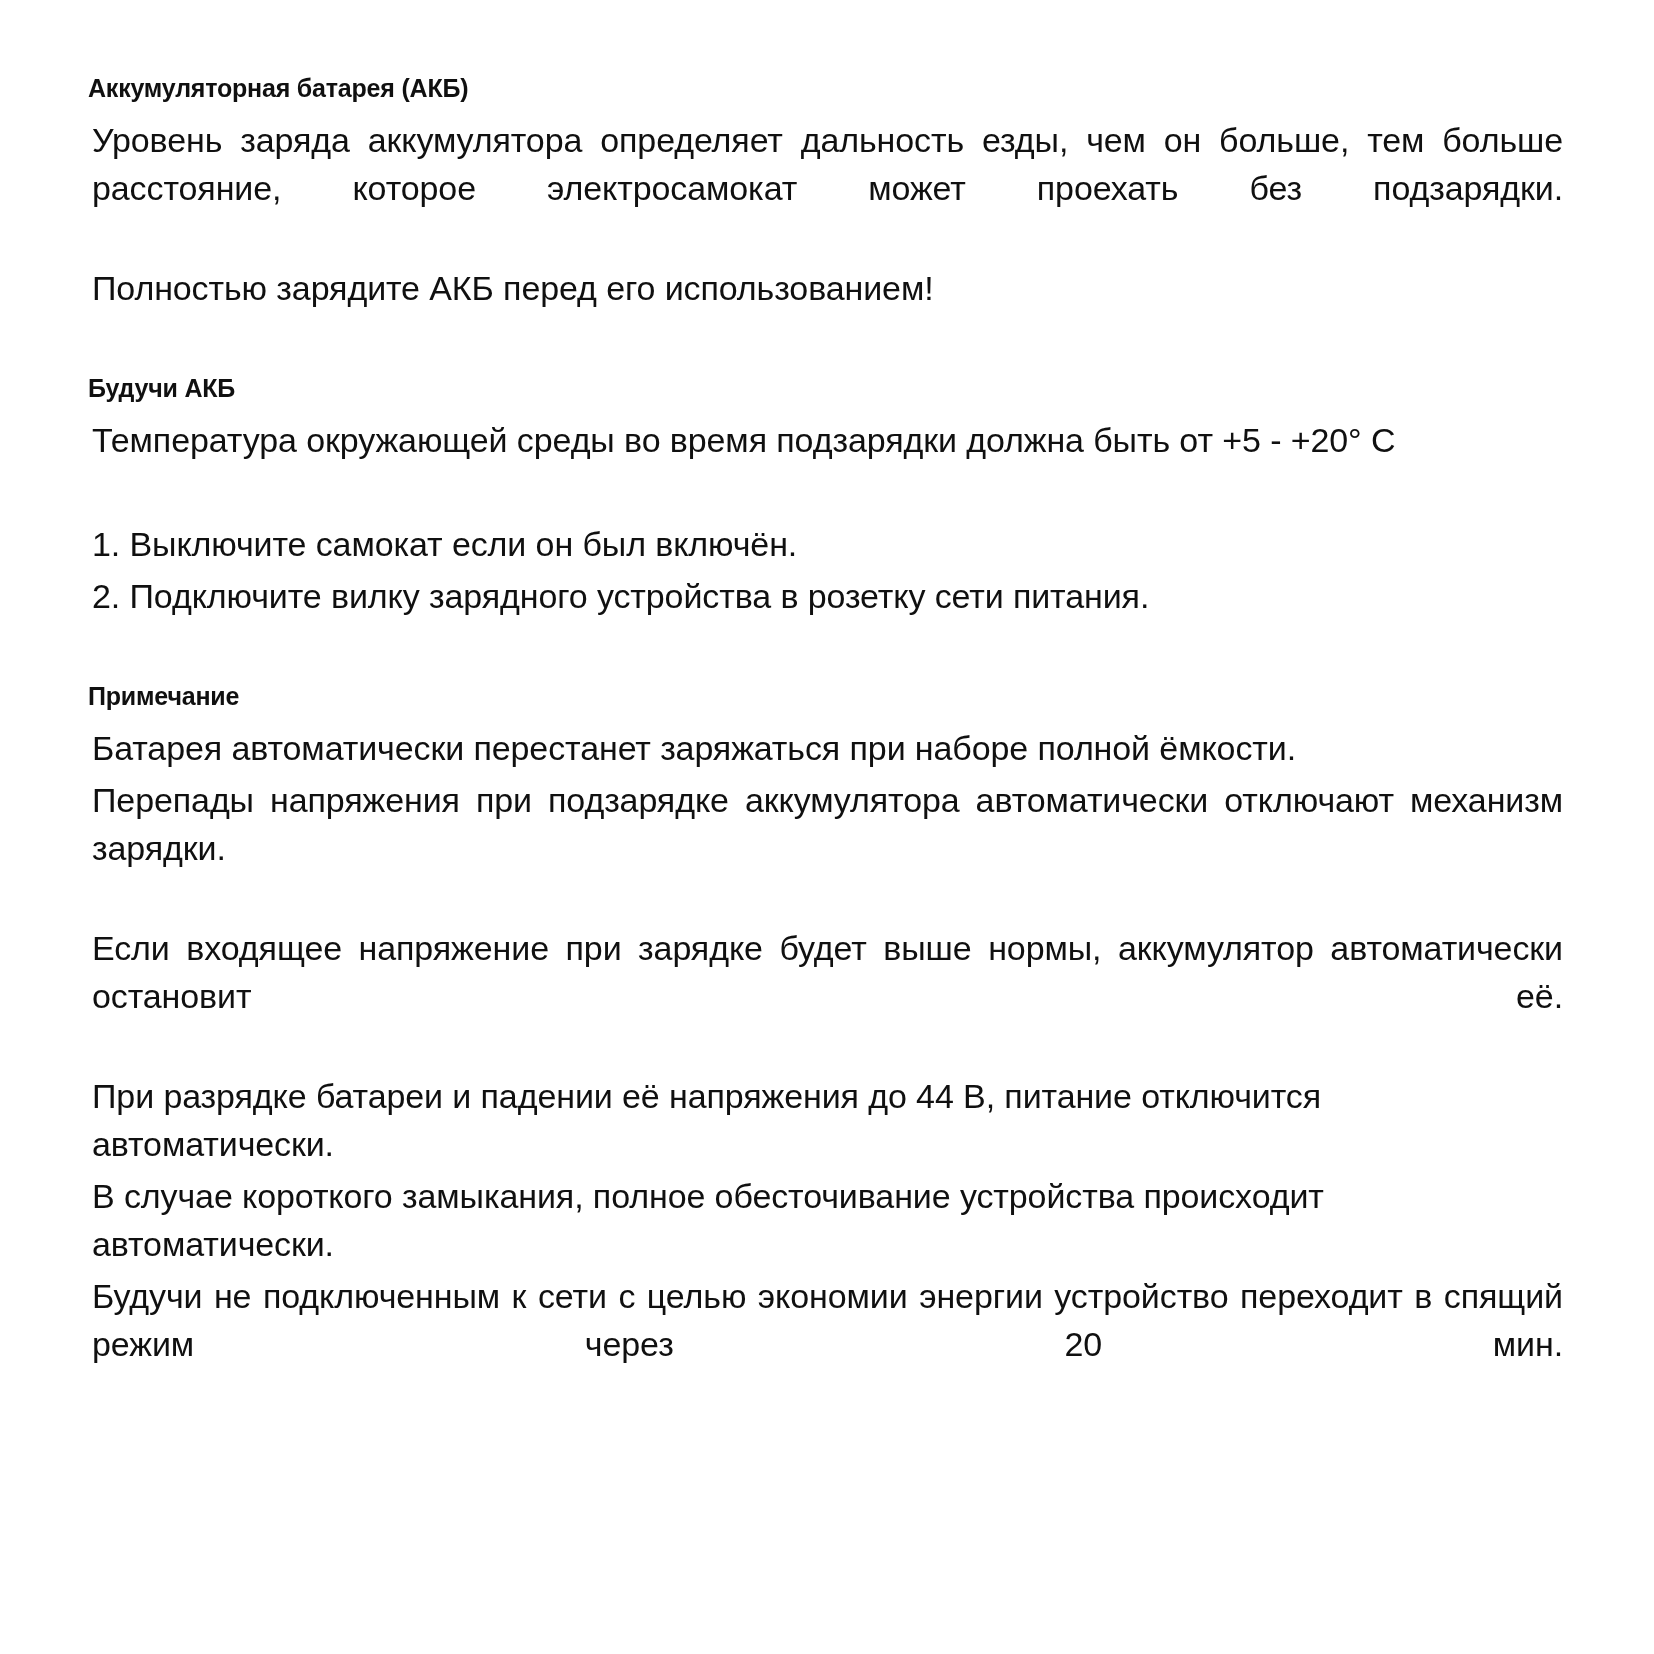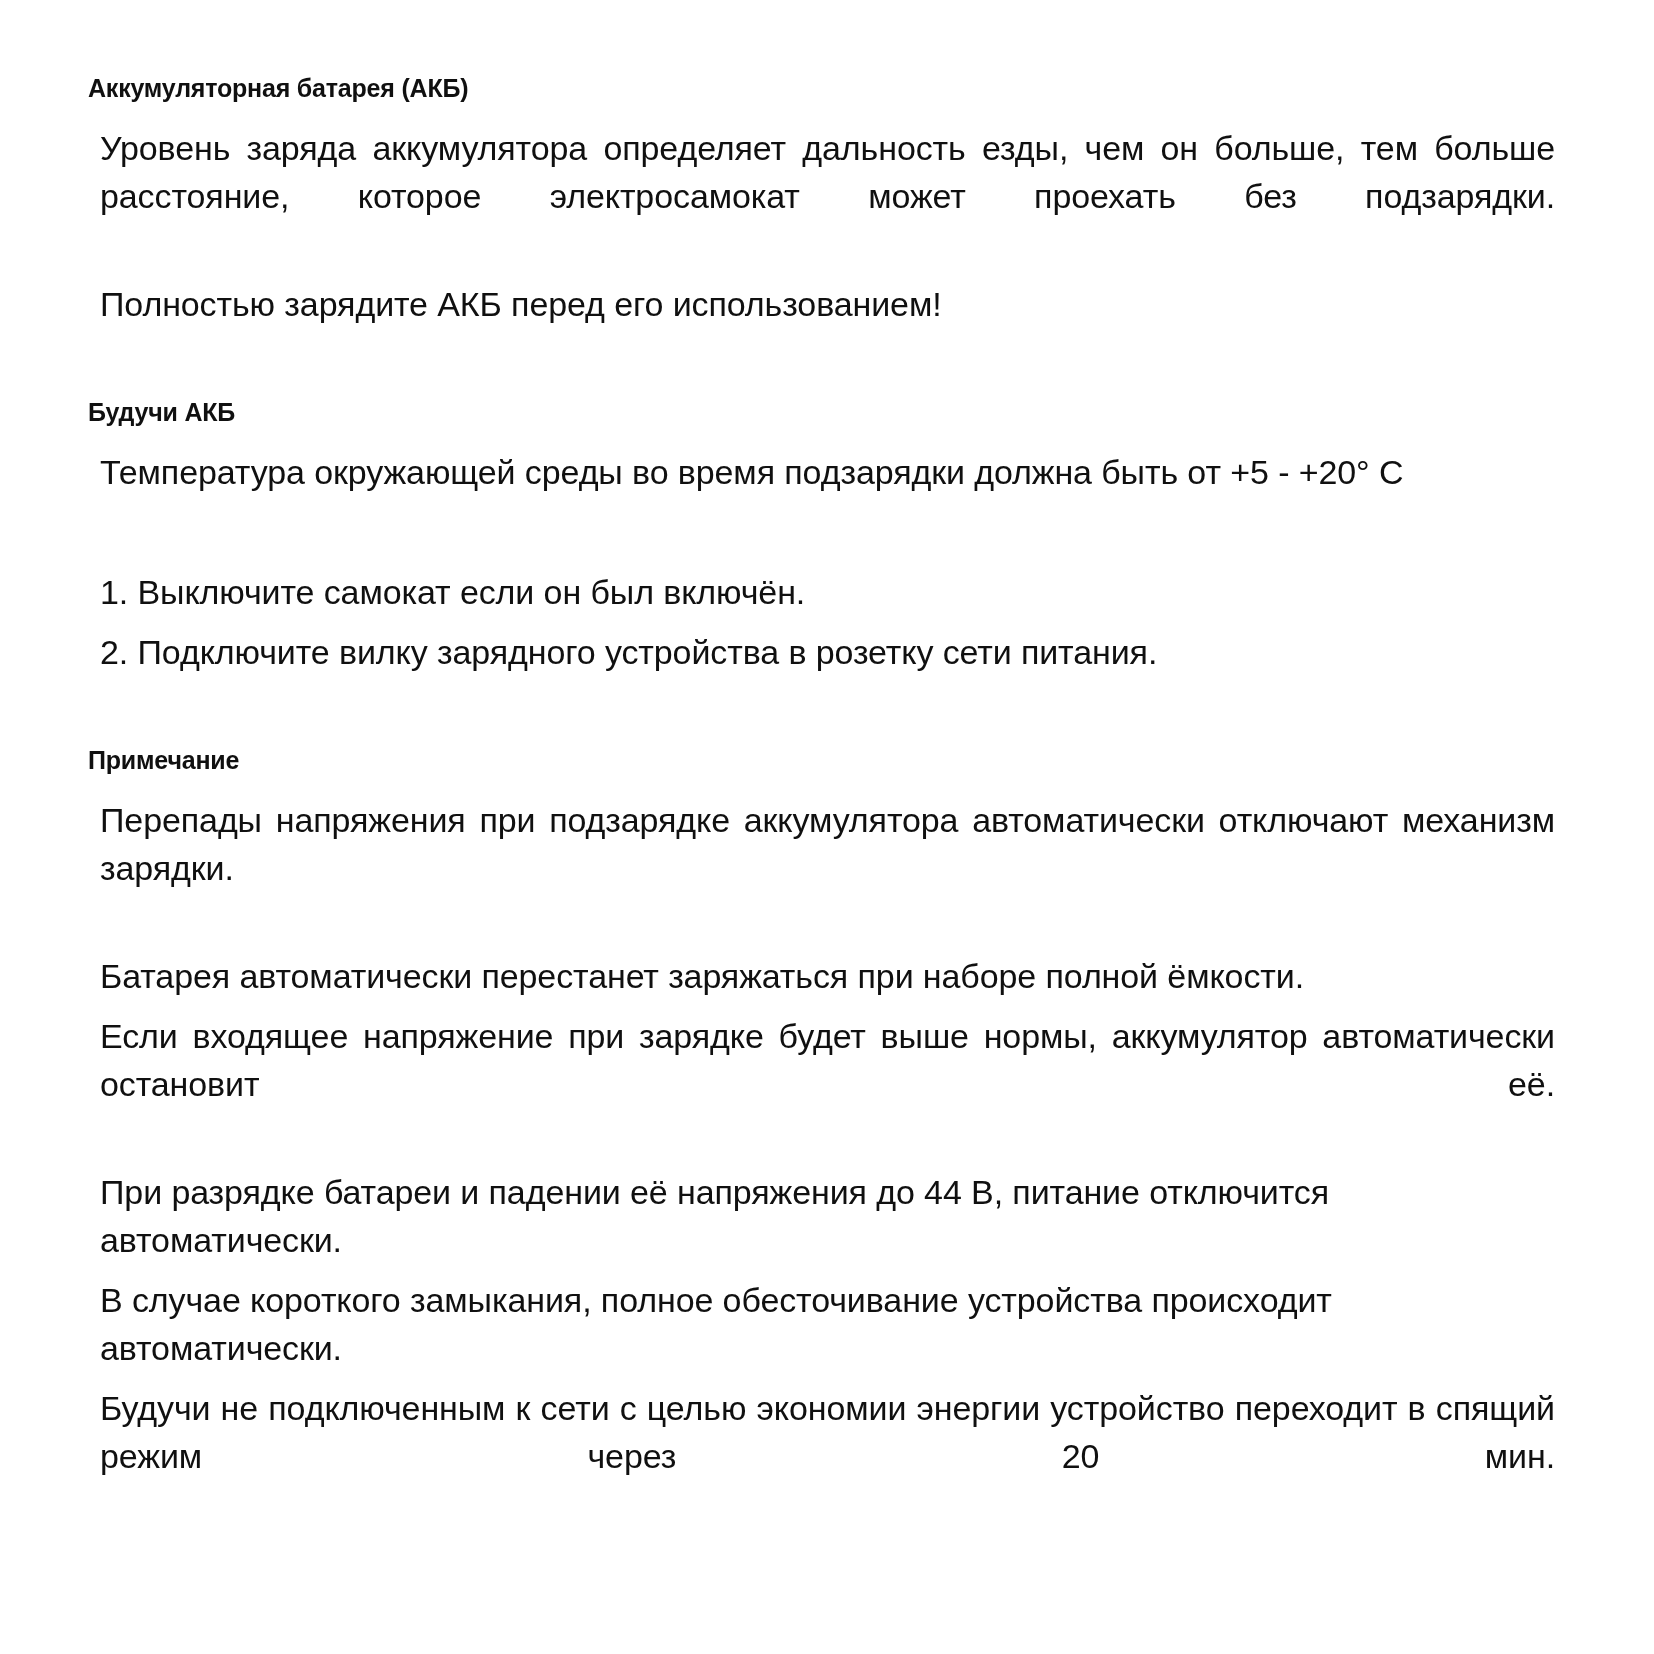--- a/index.html
+++ b/index.html
@@ -31,21 +31,21 @@
     font-weight: bold;
     line-height: 48px;
     margin: 0;
     padding: 0;
     letter-spacing: -0.2px;
   }
   p.body-line {
     font-size: 34px;
     font-weight: normal;
     line-height: 48px;
-    margin: 12px;
+    margin: 4px;
     padding: 0;
     letter-spacing: -0.1px;
   }
   p.justified {
     text-align: justify;
     text-justify: inter-word;
   }
   p.justified::after {
     content: "";
     display: inline-block;
@@ -78,22 +78,22 @@
       <div class="block">
         <p class="body-line">1. Выключите самокат если он был включён.</p>
         <p class="body-line">2. Подключите вилку зарядного устройства в розетку сети питания.</p>
       </div>
     </div>
 
     <div class="spacer-lg"></div>
 
     <div class="block">
       <h2 class="section-heading">Примечание</h2>
+      <p class="body-line">Батарея автоматически перестанет заряжаться при наборе полной ёмкости.</p>
       <p class="body-line justified">Перепады напряжения при подзарядке аккумулятора автоматически отключают механизм зарядки.</p>
-      <p class="body-line">Батарея автоматически перестанет заряжаться при наборе полной ёмкости.</p>
       <p class="body-line justified">Если входящее напряжение при зарядке будет выше нормы, аккумулятор автоматически остановит её.</p>
       <p class="body-line">При разрядке батареи и падении её напряжения до 44 В, питание отключится автоматически.</p>
       <p class="body-line">В случае короткого замыкания, полное обесточивание устройства происходит автоматически.</p>
       <p class="body-line justified">Будучи не подключенным к сети с целью экономии энергии устройство переходит в спящий режим через 20 мин.</p>
     </div>
 
   </div>
 </div>
 
 </body></html>

